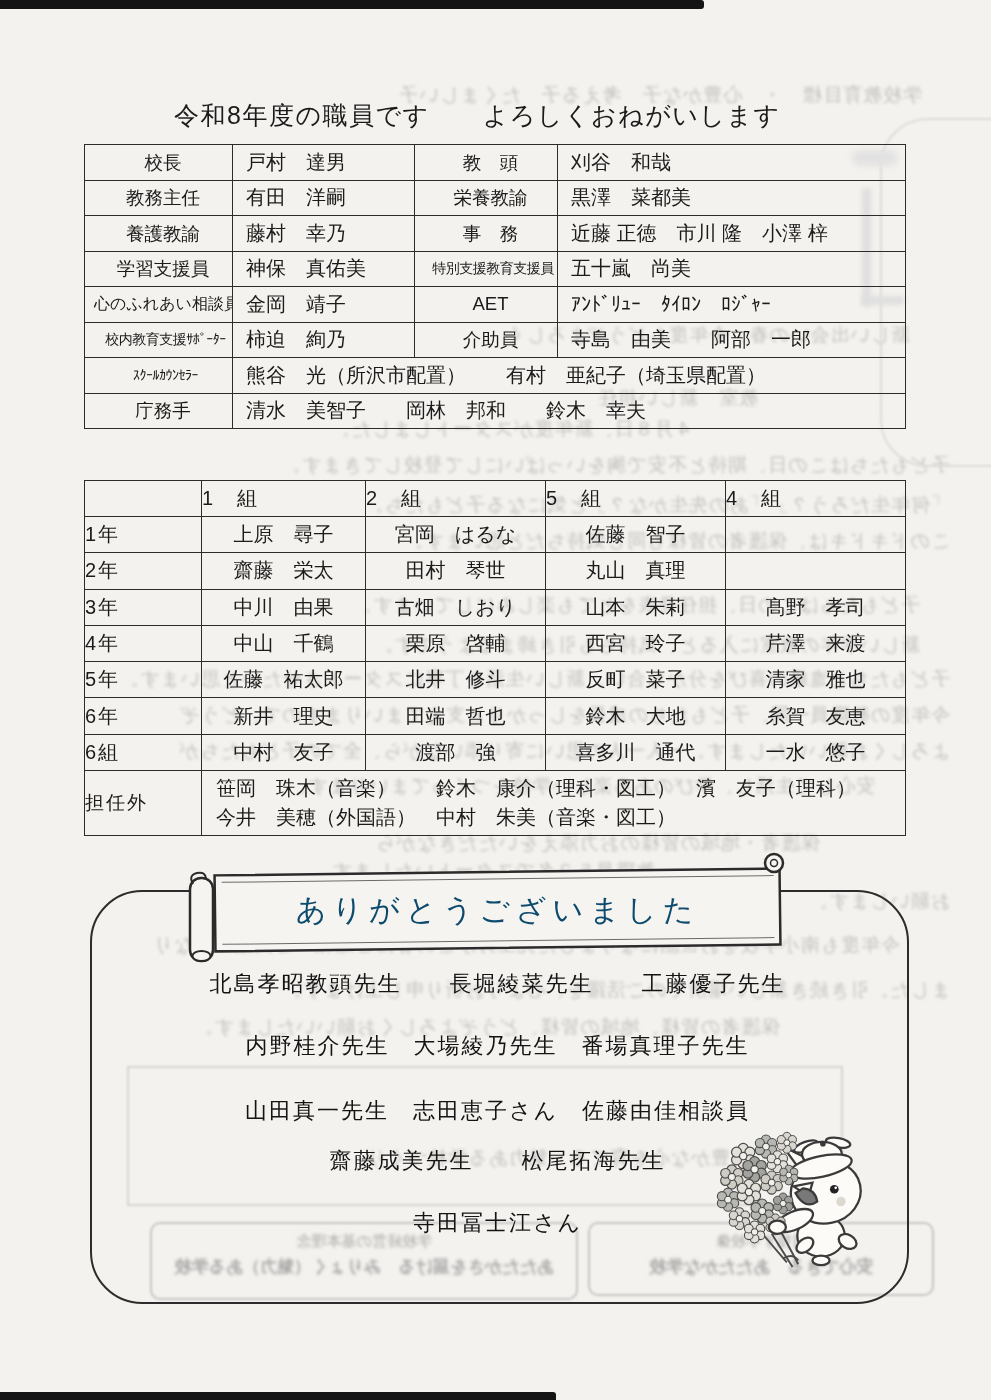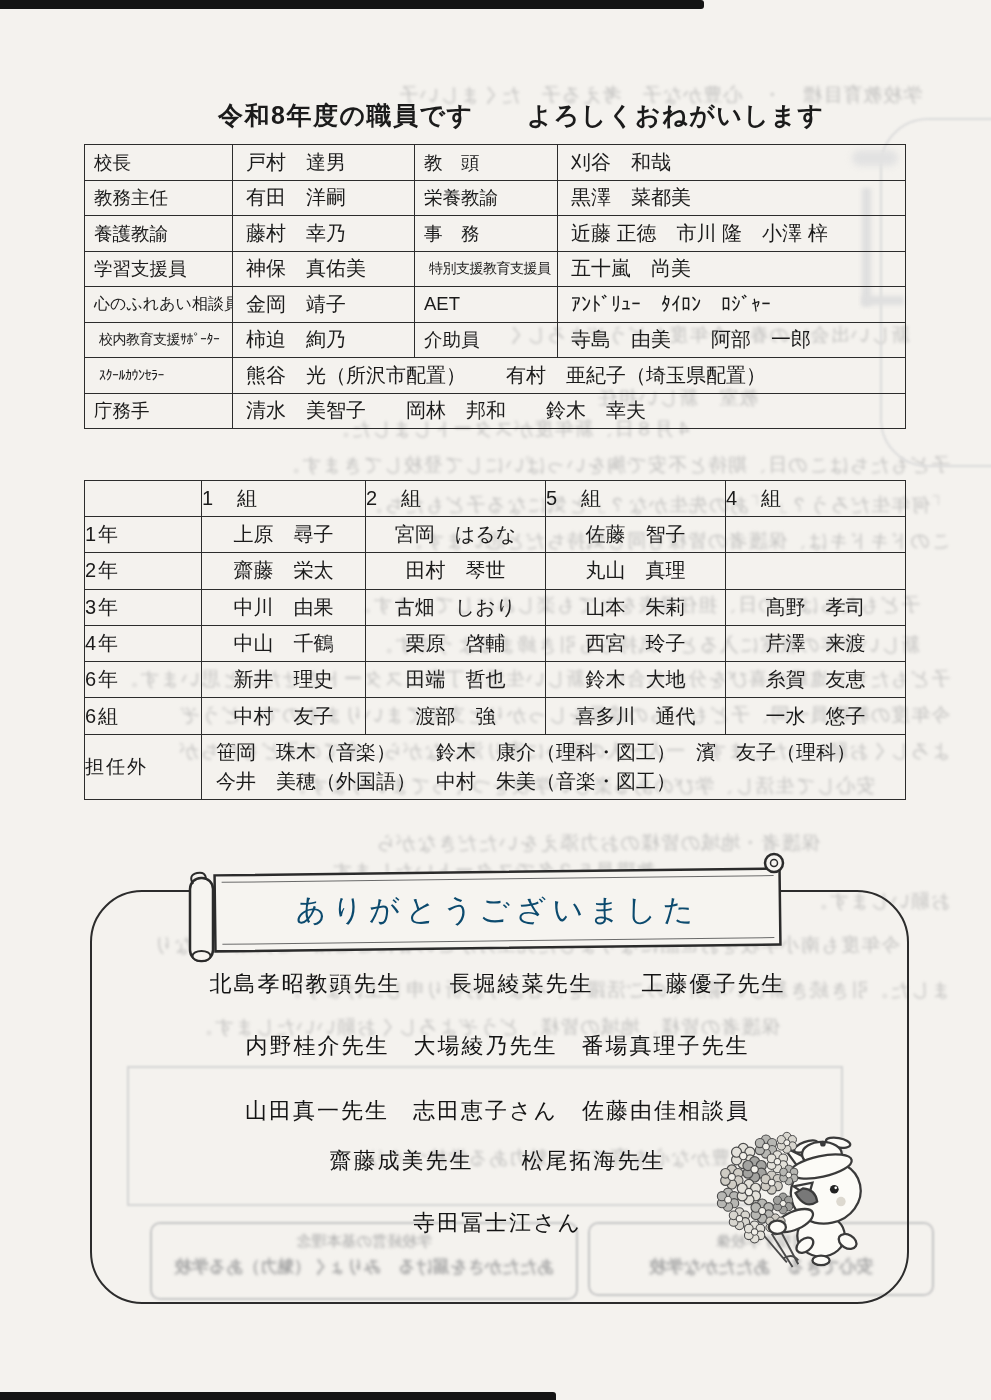--- a/index.html
+++ b/index.html
@@ -24,30 +24,30 @@
     filter:blur(.8px);z-index:1;text-align:center;color:#a6a6a6;
     transform:scaleX(-1);pointer-events:none;
   }
   .bleed-box .bl1{font-size:15px;margin-top:8px;filter:blur(.8px);}
   .bleed-box .bl2{font-size:17px;font-weight:bold;margin-top:4px;filter:blur(.8px);}
   .bleed-rect{
     position:absolute;border:2px solid #d4d4d4;filter:blur(.8px);z-index:1;pointer-events:none;
   }
   
   .title{
-    position:absolute;left:174px;top:99px;font-size:25px;font-weight:bold;
-    letter-spacing:1.5px;z-index:3;margin-left:44px;
+    position:absolute;left:174px;top:99px;font-size:25px;font-weight:normal;
+    letter-spacing:1.5px;z-index:3;
   }
   
   table{border-collapse:collapse;table-layout:fixed;position:absolute;z-index:2;}
   td,th{border:1.6px solid #2c2c2c;font-weight:normal;overflow:hidden;
         white-space:nowrap;padding:0;}
   .staff{left:84px;top:144px;width:821px;}
   .staff tr{height:35.5px;}
-  .staff th{text-align:left;padding-left:9px;font-size:18.5px;}
+  .staff th{text-align:center;padding-left:9px;font-size:18.5px;}
   .staff td{text-align:left;padding-left:13px;font-size:20px;}
   .staff .sm{font-size:14px;letter-spacing:-0.5px;padding-left:14px;}
   .classes{left:84px;top:480px;width:821px;}
   .classes tr{height:36.3px;}
   .classes tr.hdr{height:36px;}
   .classes th{text-align:left;font-size:20px;letter-spacing:2px;}
   .classes td{text-align:center;font-size:20px;}
   .classes tr.extra{height:65px;}
   .classes tr.extra td{text-align:left;padding-left:14px;font-size:20px;white-space:normal;}
   .classes tr.extra td div{line-height:29px;}
@@ -209,20 +209,27 @@
       <td>古畑　しおり</td>
       <td>山本　朱莉</td>
       <td>髙野　孝司</td>
     </tr>
     <tr>
       <th>4年</th>
       <td>中山　千鶴</td>
       <td>栗原　啓輔</td>
       <td>西宮　玲子</td>
       <td>芹澤　来渡</td>
+    </tr>
+    <tr>
+      <th>5年</th>
+      <td>佐藤　祐太郎</td>
+      <td>北井　修斗</td>
+      <td>反町　菜子</td>
+      <td>清家　雅也</td>
     </tr>
     <tr>
       <th>6年</th>
       <td>新井　理史</td>
       <td>田端　哲也</td>
       <td>鈴木　大地</td>
       <td>糸賀　友恵</td>
     </tr>
     <tr>
       <th>6組</th>

